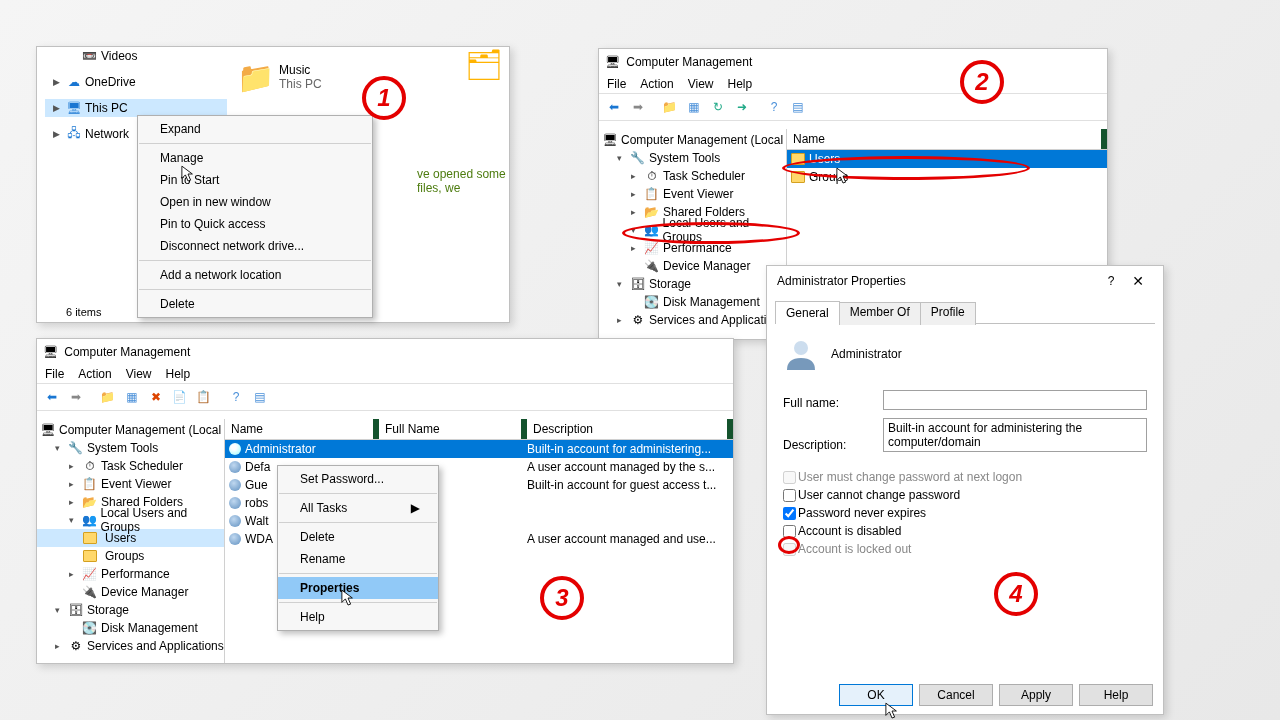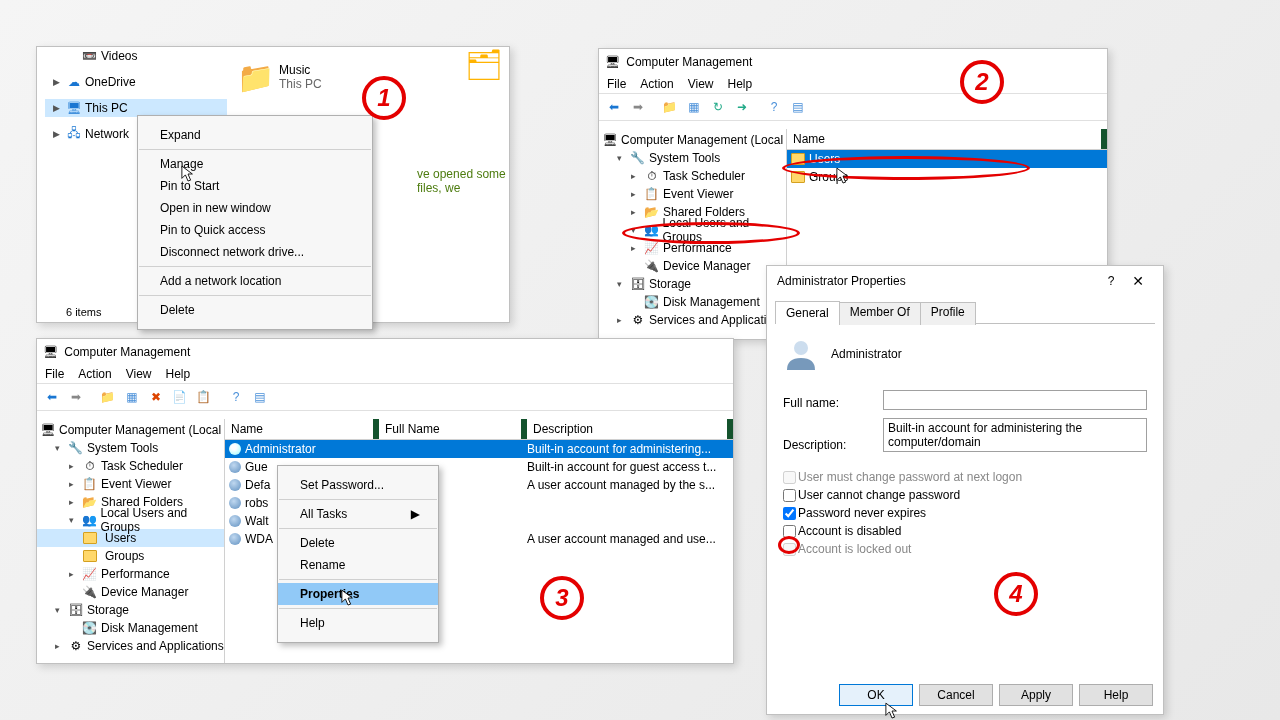--- a/index.html
+++ b/index.html
@@ -12,21 +12,21 @@
   .p1-tree { position: absolute; left: 8px; top: 0; width: 182px; }
   .tree-row { display: flex; align-items: center; height: 18px; padding-left: 8px; gap: 4px; }
   .tree-row.sel { background: #cce8ff; }
   .tree-chevron { width: 10px; font-size: 9px; color: #555; }
   .tree-icon { width: 14px; height: 14px; display: inline-flex; align-items: center; justify-content: center; }
   .p1-content { position: absolute; left: 200px; top: 0; right: 0; height: 60px; display: flex; gap: 30px; }
   .tile { display: flex; flex-direction: column; align-items: flex-start; }
   .tile-icon { width: 34px; height: 34px; }
   .p1-status { position: absolute; left: 29px; bottom: 4px; font-size: 11px; }
 
-  .ctx-menu { position: absolute; background: #f7f7f7; border: 1px solid #b0b0b0; box-shadow: 3px 3px 6px rgba(0,0,0,0.25); padding: 8px 0; z-index: 5; }
+  .ctx-menu { position: absolute; background: #f7f7f7; border: 1px solid #b0b0b0; box-shadow: 3px 3px 6px rgba(0,0,0,0.25); padding: 2px 0; z-index: 5; }
   .ctx-item { padding: 4px 18px 4px 22px; font-size: 12px; cursor: default; white-space: nowrap; }
   .ctx-sep { height: 1px; background: #d0d0d0; margin: 3px 1px; }
   .cursor { position: absolute; width: 14px; height: 18px; z-index: 20; }
 
   
   .mmc { }
   .mmc-title { display: flex; align-items: center; height: 26px; padding: 0 6px; gap: 6px; background: #fff; }
   .mmc-menu { display: flex; gap: 14px; padding: 2px 8px; font-size: 12px; }
   .mmc-toolbar { display: flex; gap: 2px; padding: 2px 4px; border-top: 1px solid #e0e0e0; border-bottom: 1px solid #e0e0e0; }
   .tb-btn { width: 22px; height: 22px; border: 1px solid transparent; display: flex; align-items: center; justify-content: center; font-size: 12px; }
@@ -351,32 +351,32 @@
         <div class="c-name">
             <span class="user-icon"></span>
             <span>Administrator</span>
           </div>
         <div class="c-full"></div>
         <div class="c-desc">Built-in account for administering...</div>
       </div>
       <div class="list-row">
           <div class="c-name">
             <span class="user-icon"></span>
+            <span>Defa</span>
+          </div>
+          <div class="c-full"></div>
+          <div class="c-desc">A user account managed by the s...</div>
+        </div>
+      <div class="list-row">
+          <div class="c-name">
+            <span class="user-icon"></span>
             <span>Gue</span>
           </div>
           <div class="c-full"></div>
           <div class="c-desc">Built-in account for guest access t...</div>
-        </div>
-      <div class="list-row">
-          <div class="c-name">
-            <span class="user-icon"></span>
-            <span>Defa</span>
-          </div>
-          <div class="c-full"></div>
-          <div class="c-desc">A user account managed by the s...</div>
         </div>
       <div class="list-row">
           <div class="c-name">
             <span class="user-icon"></span>
             <span>robs</span>
           </div>
           <div class="c-full">rk</div>
           <div class="c-desc"></div>
         </div>
       <div class="list-row">

